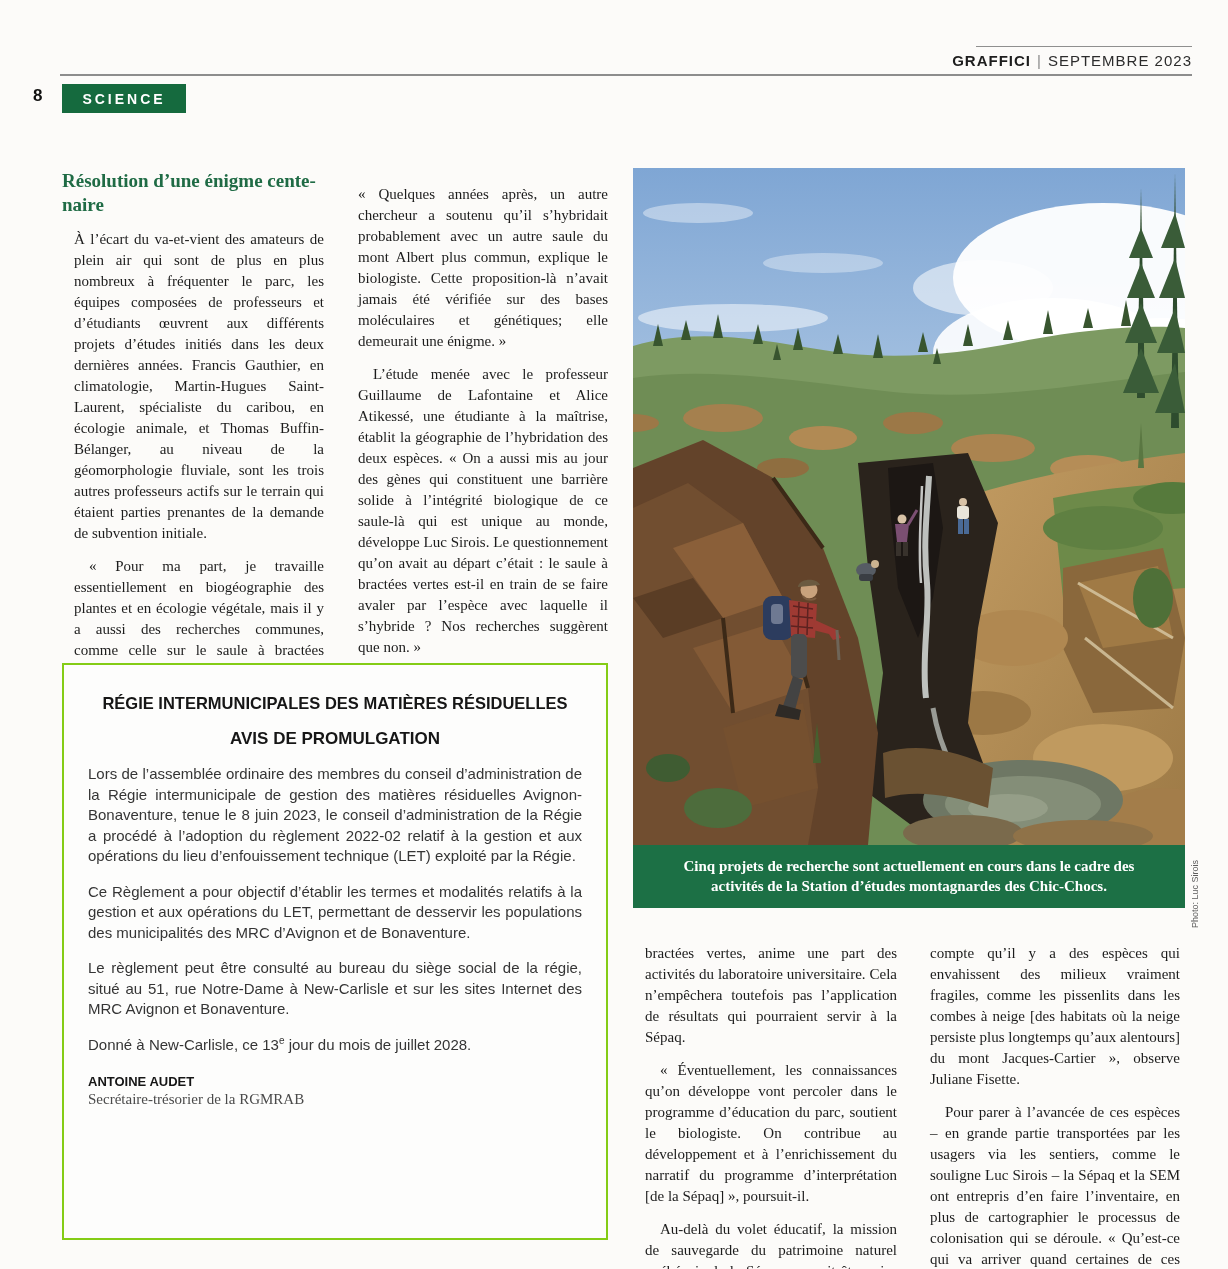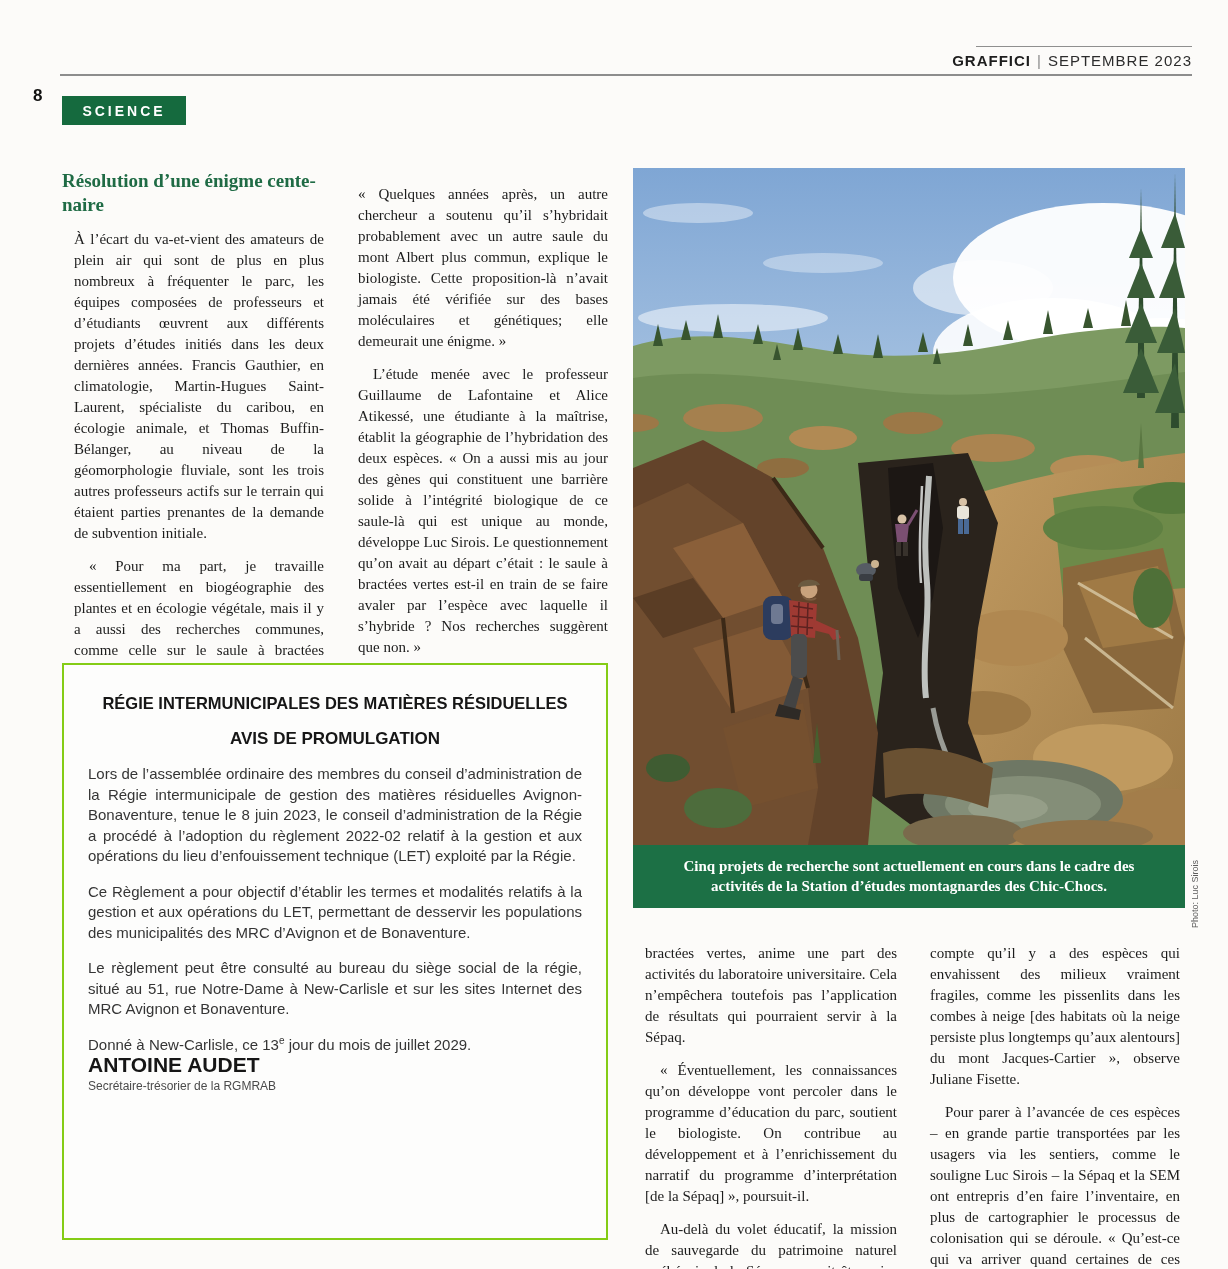--- a/index.html
+++ b/index.html
@@ -9,21 +9,21 @@
   
   .rule-top{position:absolute;left:976px;top:46px;width:216px;height:1px;background:#8f8f8f;}
   .masthead{position:absolute;top:52px;right:36px;font-family:"Liberation Sans",sans-serif;
             font-size:15px;letter-spacing:1px;color:#1d1d1d;white-space:nowrap;}
   .masthead .bold{font-weight:bold;}
   .masthead .sep{color:#8a8a8a;padding:0 6px;font-weight:normal;}
   .masthead .issue{color:#2c2c2c;}
   .rule-main{position:absolute;left:60px;top:74px;width:1132px;height:2px;background:#8d8d8d;}
   .page-num{position:absolute;left:33px;top:86px;font-family:"Liberation Sans",sans-serif;
             font-size:17px;font-weight:bold;color:#111;}
-  .science-badge{position:absolute;left:62px;top:96px;width:124px;height:29px;
+  .science-badge{position:absolute;left:62px;top:84px;width:124px;height:29px;
             background:var(--section_green,#156a3e);color:#fff;display:flex;align-items:center;
             justify-content:center;font-family:"Liberation Sans",sans-serif;font-weight:bold;
             font-size:14px;letter-spacing:3px;}
 
   
   .col{position:absolute;}
   .col1{left:62px;top:169px;width:274px;}
   .col2{left:346px;top:172px;width:274px;}
   .col3{left:633px;top:931px;width:276px;}
   .col4{left:918px;top:931px;width:274px;}
@@ -46,22 +46,22 @@
 
   
   .notice{position:absolute;left:62px;top:663px;width:546px;height:577px;box-sizing:border-box;
           border:2px solid #84cc16;background:#fdfdfc;padding:28px 24px 0;
           font-family:"Liberation Sans",sans-serif;color:#353535;}
   .notice-title{text-align:center;font-weight:bold;font-size:16.5px;line-height:21px;color:#161616;}
   .notice-subtitle{text-align:center;font-weight:bold;font-size:17px;color:#161616;margin-top:15px;}
   .notice-p{font-size:15px;line-height:20.5px;text-align:justify;margin:15px 0 0;}
   .notice-date{font-size:15px;margin:15px 0 0;}
   .notice-date sup{font-size:10px;}
-  .sig-name{font-weight:bold;font-size:21px;color:#161616;margin-top:0;}
-  .sig-title{font-size:12px;color:#4a4a4a;margin-top:2px;}
+  .sig-name{font-weight:bold;font-size:13px;color:#161616;margin-top:21px;}
+  .sig-title{font-size:15px;color:#4a4a4a;margin-top:2px;font-family:Liberation Serif, serif;}
 </style>
 </head>
 <body>
 
 <div class="page">
 
   <div class="rule-top"></div>
   <div class="masthead">
     <span class="bold">GRAFFICI</span><span class="sep">|</span><span class="issue">SEPTEMBRE 2023</span>
   </div>
@@ -229,21 +229,21 @@
   <div class="credit">Photo: Luc Sirois</div>
 
   <div class="notice">
     <div class="notice-title">
       <div>RÉGIE INTERMUNICIPALES DES MATIÈRES RÉSIDUELLES</div>
     </div>
     <div class="notice-subtitle">AVIS DE PROMULGATION</div>
     <p class="notice-p">Lors de l’assemblée ordinaire des membres du conseil d’administration de la Régie intermunicipale de gestion des matières résiduelles Avignon-Bonaventure, tenue le 8 juin 2023, le conseil d’administration de la Régie a procédé à l’adoption du règlement 2022-02 relatif à la gestion et aux opérations du lieu d’enfouissement technique (LET) exploité par la Régie.</p>
     <p class="notice-p">Ce Règlement a pour objectif d’établir les termes et modalités relatifs à la gestion et aux opérations du LET, permettant de desservir les populations des municipalités des MRC d’Avignon et de Bonaventure.</p>
     <p class="notice-p">Le règlement peut être consulté au bureau du siège social de la régie, situé au 51, rue Notre-Dame à New-Carlisle et sur les sites Internet des MRC Avignon et Bonaventure.</p>
-    <p class="notice-date"><span>Donné à New-Carlisle, ce 13</span><sup>e</sup><span> jour du mois de juillet 2029.</span></p>
+    <p class="notice-date"><span>Donné à New-Carlisle, ce 13</span><sup>e</sup><span> jour du mois de juillet 2028.</span></p>
     <div class="sig-name">ANTOINE AUDET</div>
     <div class="sig-title">Secrétaire-trésorier de la RGMRAB</div>
   </div>
 
   <div class="col col3">
     <p class="body-p">bractées vertes, anime une part des activités du laboratoire universitaire. Cela n’empêchera toutefois pas l’application de résultats qui pourraient servir à la Sépaq.</p>
     <p class="body-p indent">« Éventuellement, les connaissances qu’on développe vont percoler dans le programme d’éducation du parc, soutient le biologiste. On contribue au développement et à l’enrichissement du narratif du programme d’interprétation [de la Sépaq] », poursuit-il.</p>
     <p class="body-p indent">Au-delà du volet éducatif, la mission de sauvegarde du patrimoine naturel québécois de la Sépaq pourrait être mise à l’épreuve au cours des prochaines années, et ce, en raison de la progression des espèces exotiques envahissantes. « De plus en plus, on se rend</p>
   </div>
   <div class="col col4">

